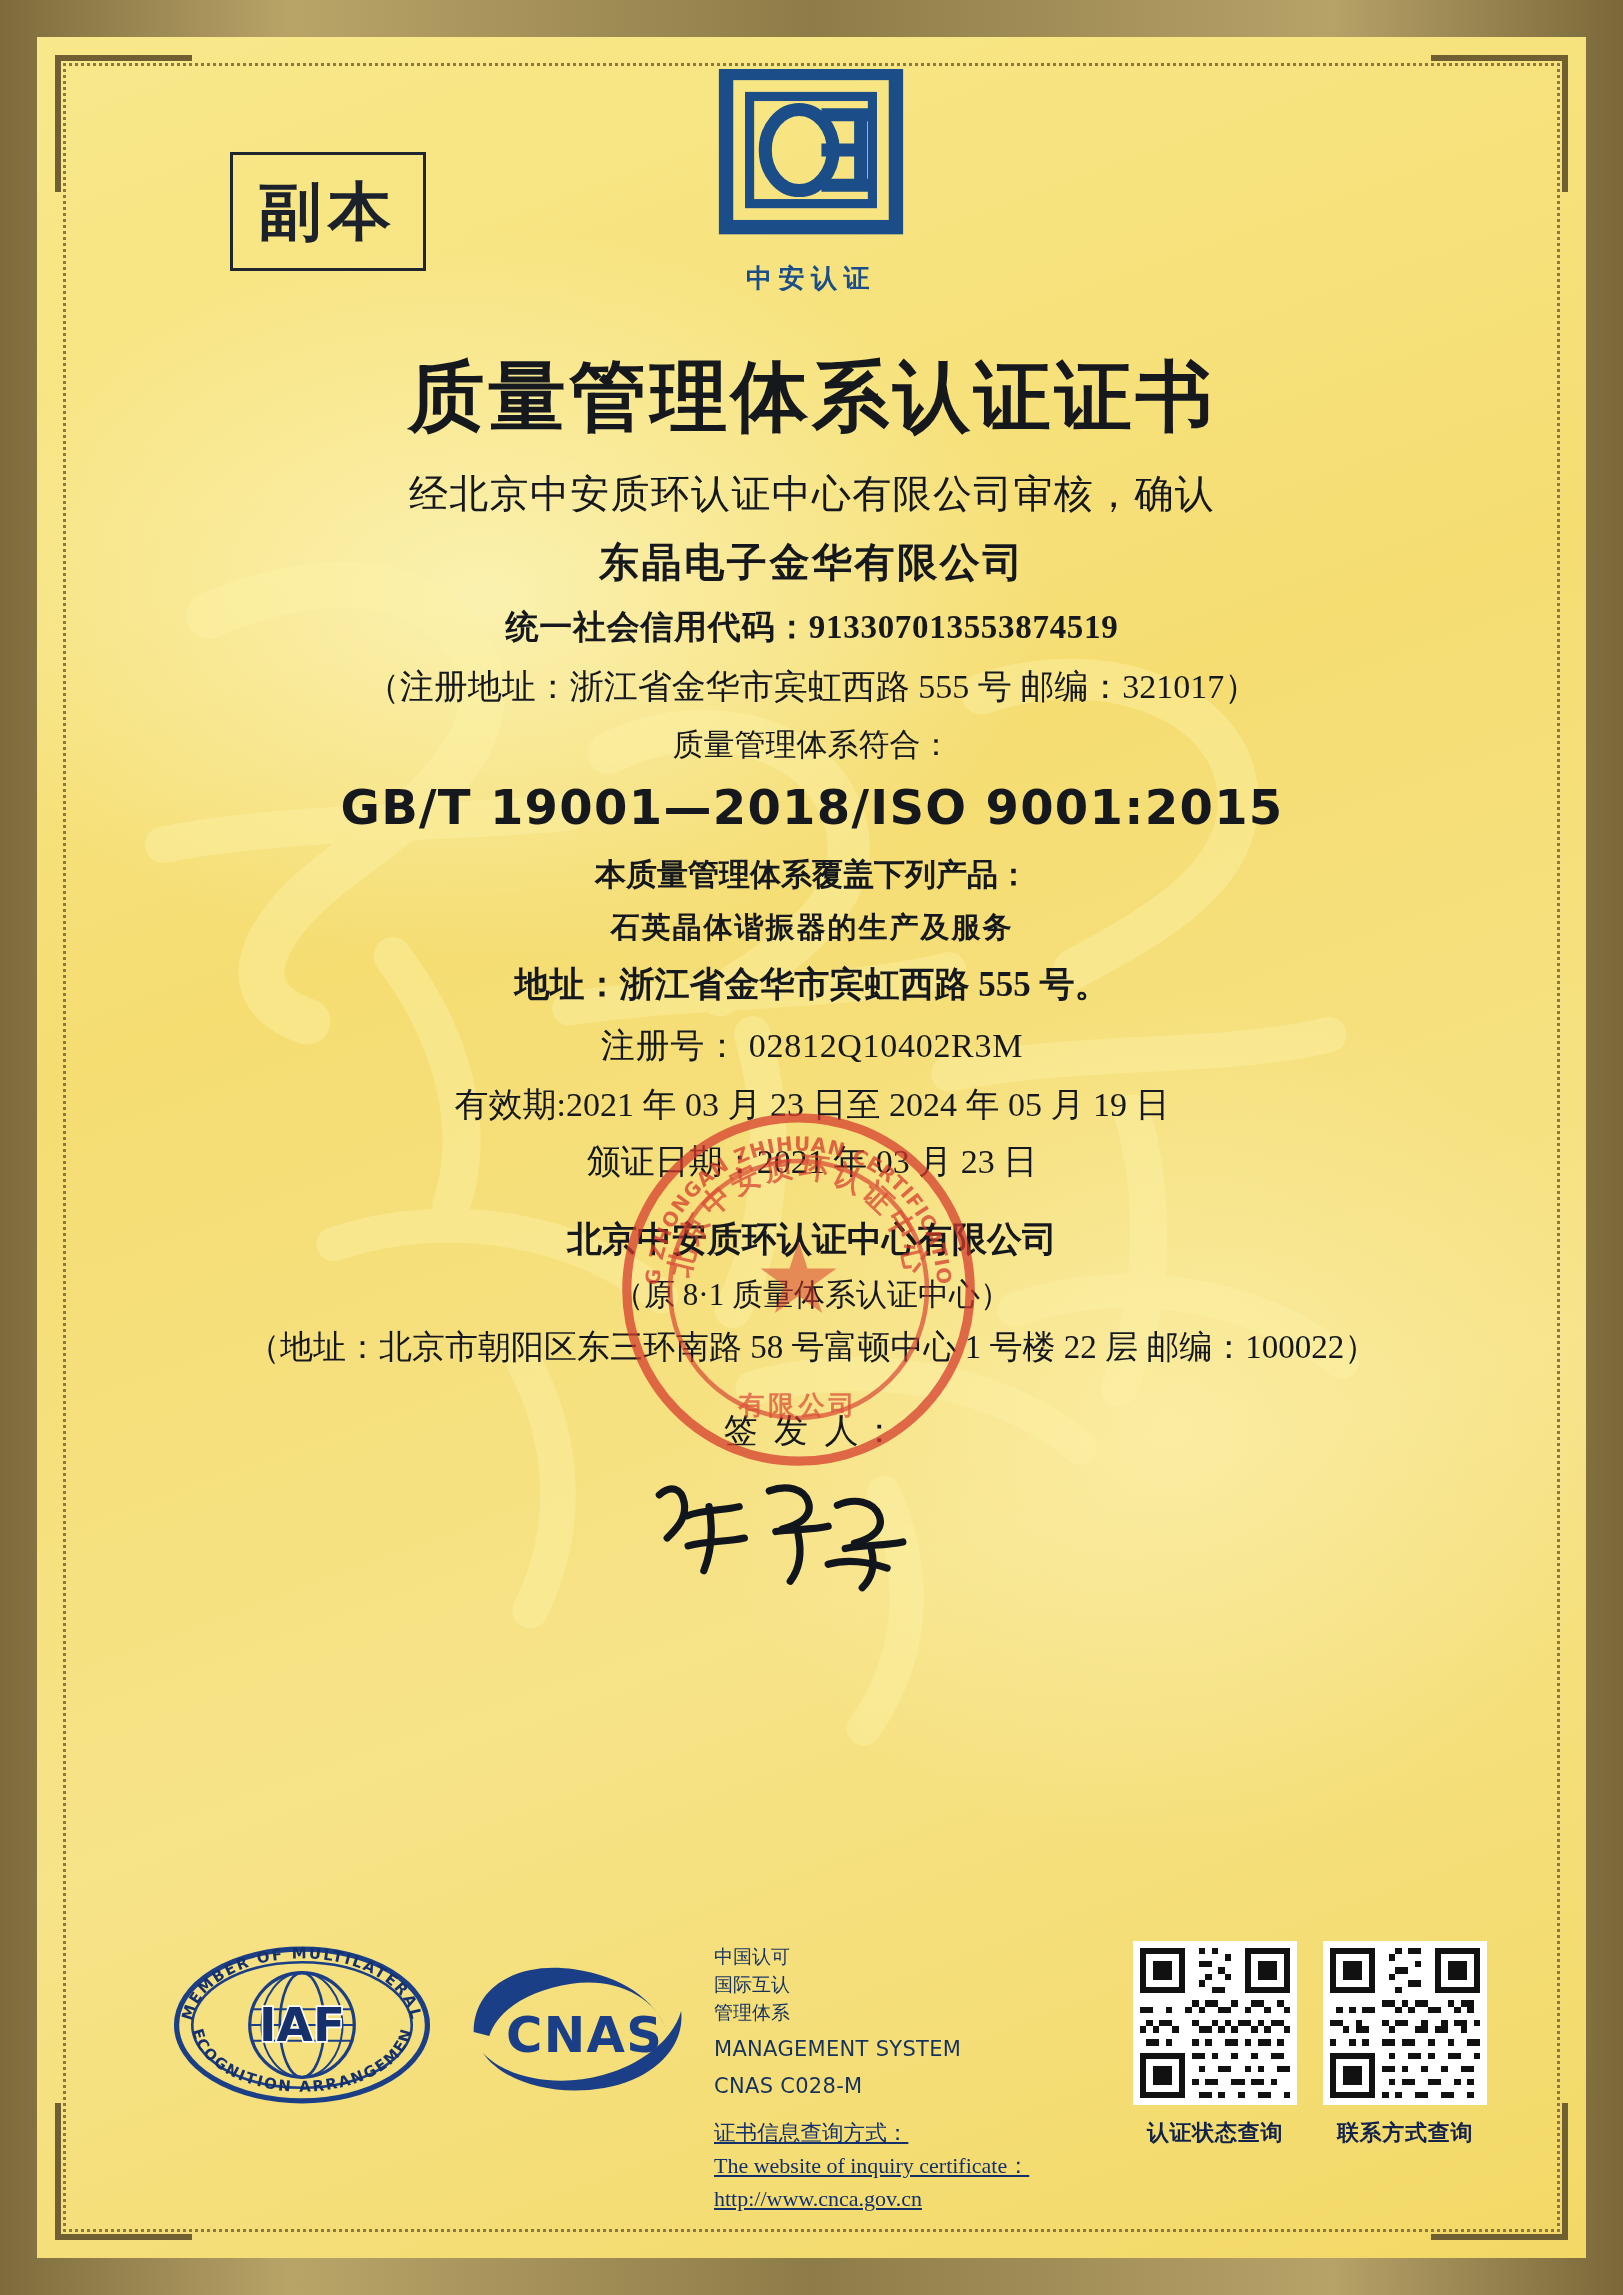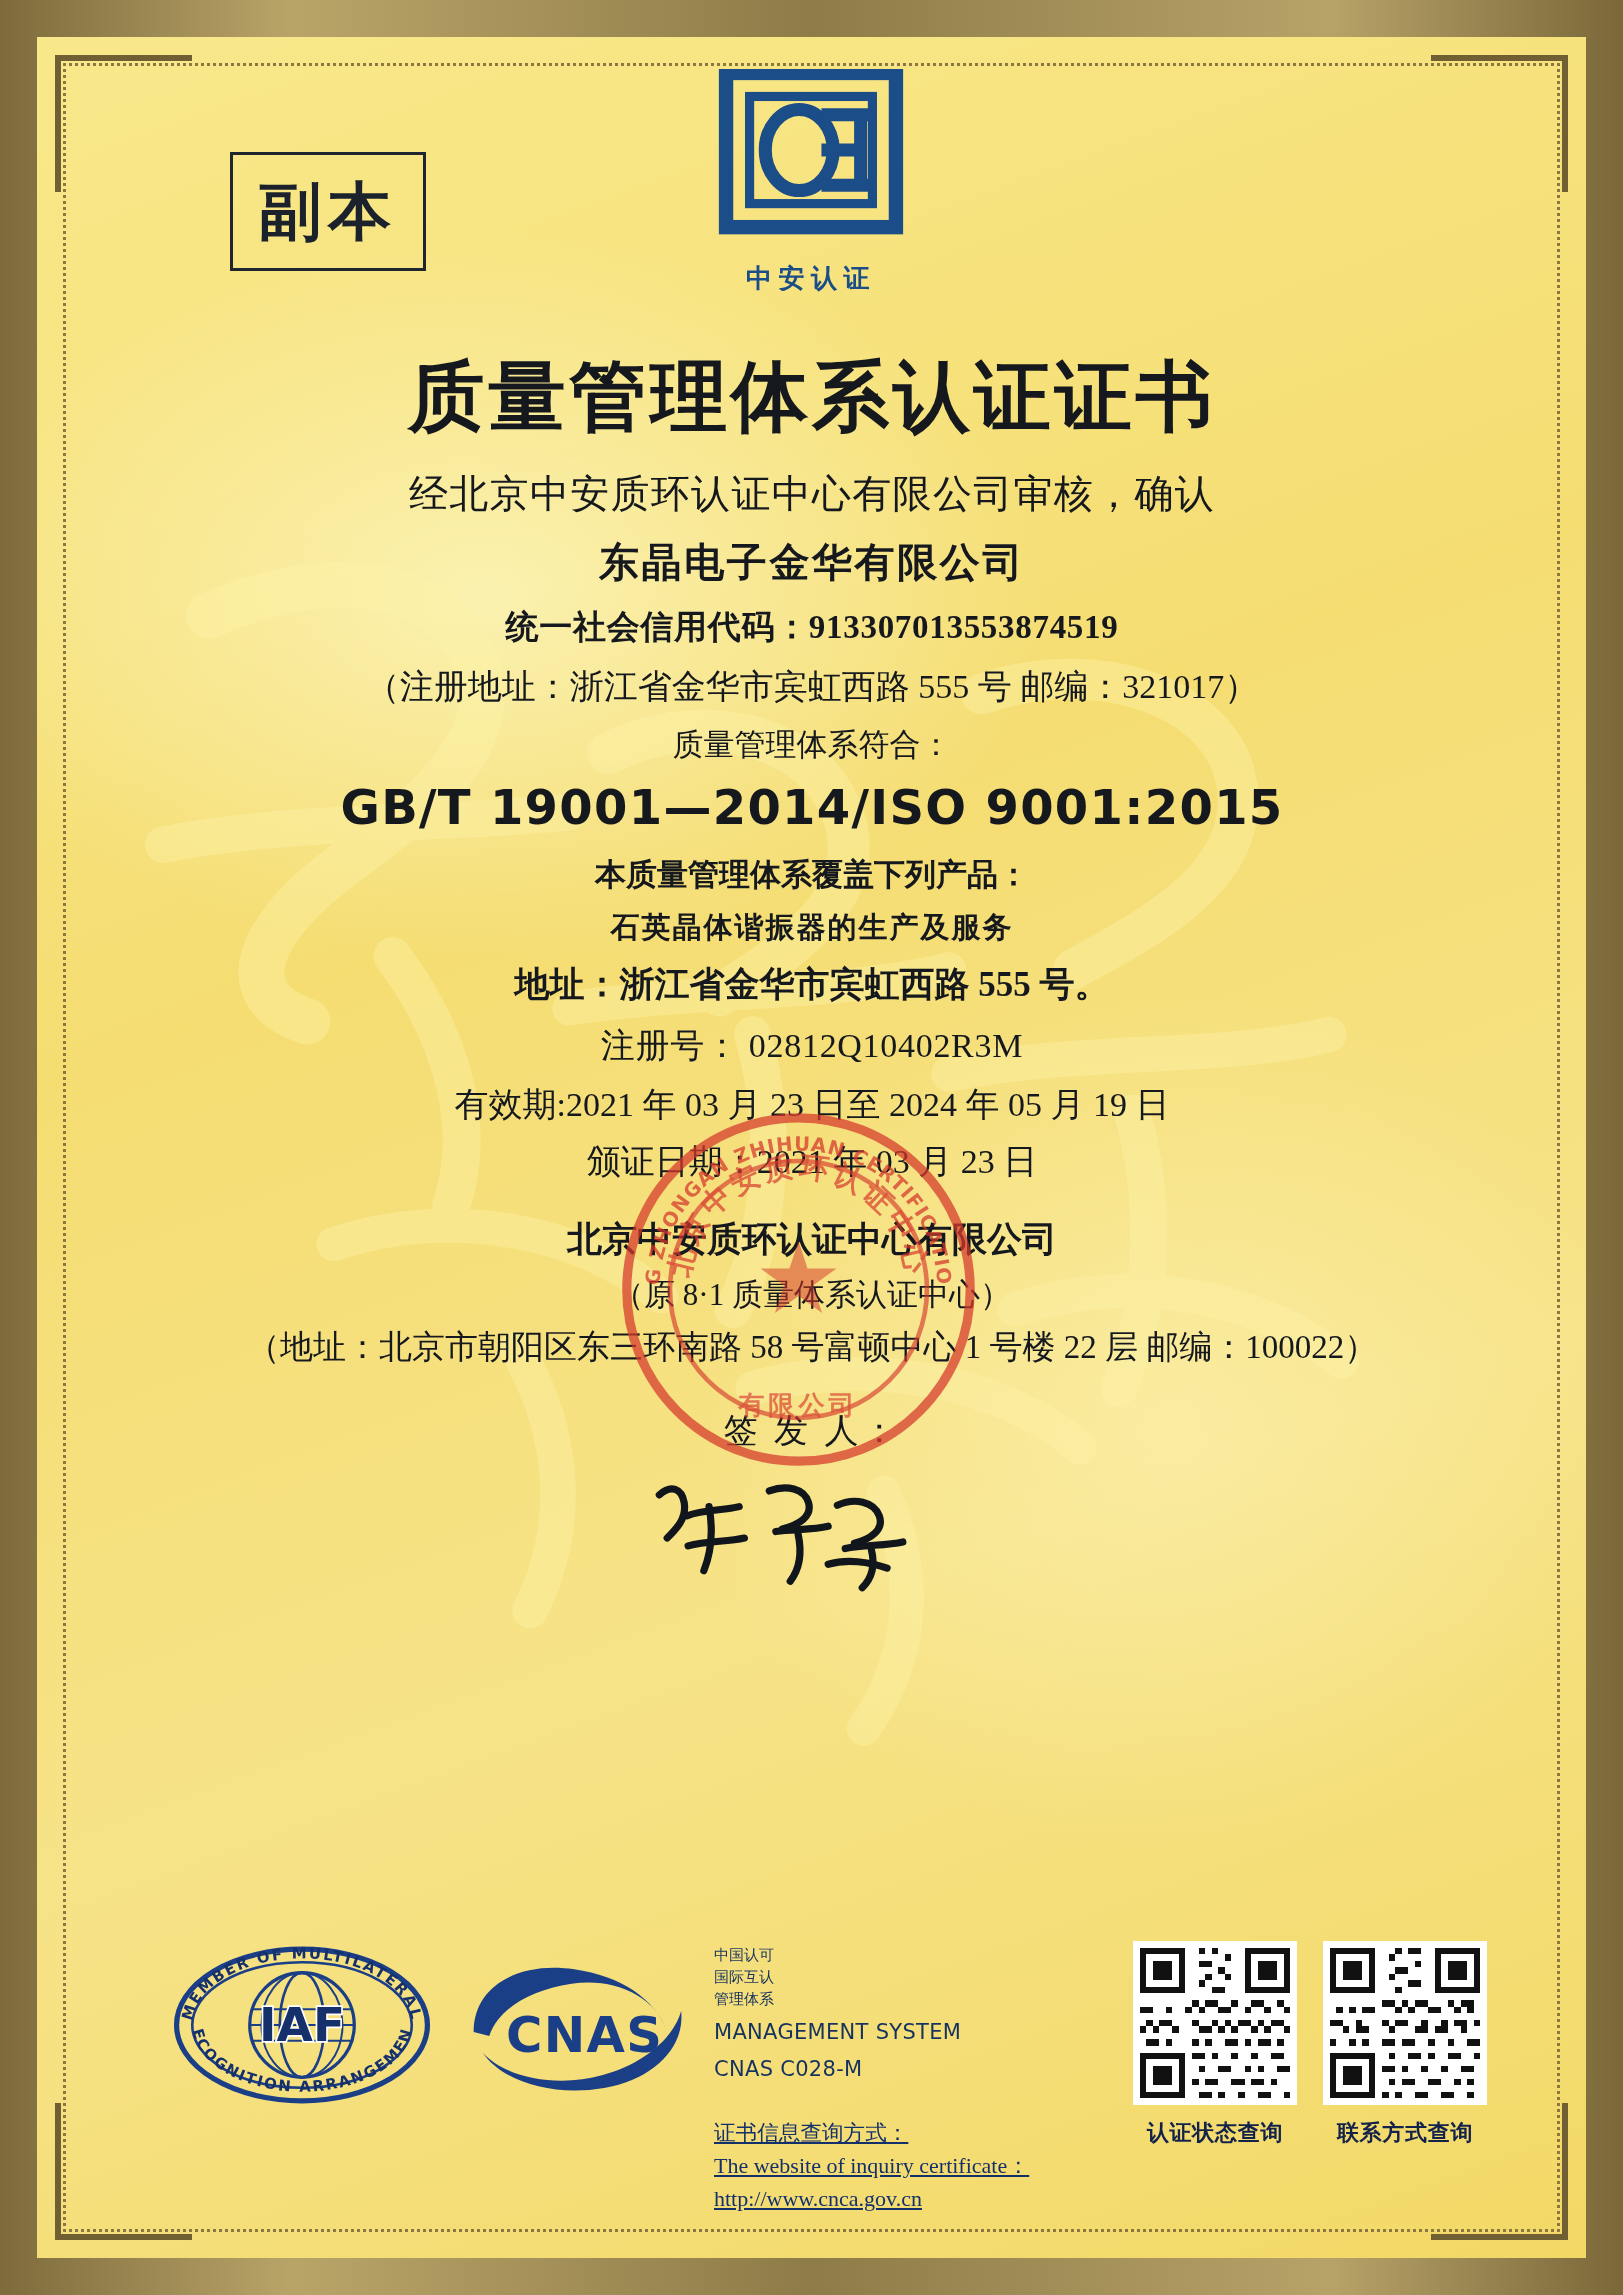--- a/index.html
+++ b/index.html
@@ -278,23 +278,24 @@
   }
   .cnas-text {
     position: absolute;
     left: 563px;
     top: 6.5px;
     width: 367px;
     color: #14306b;
     font-family: "DejaVu Sans", sans-serif;
   }
   .cnas-text .zh {
-    font-size: 15px;
+    font-size: 19px;
     line-height: 1.48;
     color: #15325f;
+    font-family: Liberation Mono, monospace;
   }
   .cnas-text .en {
     margin-top: 6.5px;
     font-size: 21px;
     line-height: 1.45;
     letter-spacing: 0.3px;
     color: #15325f;
   }
   .inquiry {
     position: absolute;
@@ -395,21 +396,21 @@
     <div class="logo-caption">中安认证</div>
   </div>
 
   <div class="content">
     <p class="line t-title">质量管理体系认证证书</p>
     <p class="line t-sub1">经北京中安质环认证中心有限公司审核，确认</p>
     <p class="line t-company">东晶电子金华有限公司</p>
     <p class="line t-credit">统一社会信用代码：913307013553874519</p>
     <p class="line t-address">（注册地址：浙江省金华市宾虹西路 555 号      邮编：321017）</p>
     <p class="line t-conform">质量管理体系符合：</p>
-    <p class="line t-standard">GB/T 19001—2014/ISO 9001:2015</p>
+    <p class="line t-standard">GB/T 19001—2018/ISO 9001:2015</p>
     <p class="line t-scope-label">本质量管理体系覆盖下列产品：</p>
     <p class="line t-scope">石英晶体谐振器的生产及服务</p>
     <p class="line t-site">地址：浙江省金华市宾虹西路 555 号。</p>
     <p class="line t-regno">注册号： 02812Q10402R3M</p>
     <p class="line t-valid">有效期:2021 年 03 月 23 日至 2024 年 05 月 19 日</p>
     <p class="line t-issued">颁证日期：2021 年 03 月 23 日</p>
     <p class="line t-org">北京中安质环认证中心有限公司</p>
     <p class="line t-org-old">（原 8·1 质量体系认证中心）</p>
     <p class="line t-org-addr">（地址：北京市朝阳区东三环南路 58 号富顿中心 1 号楼 22 层  邮编：100022）</p>
     <p class="line t-signer">签 发 人：</p>

